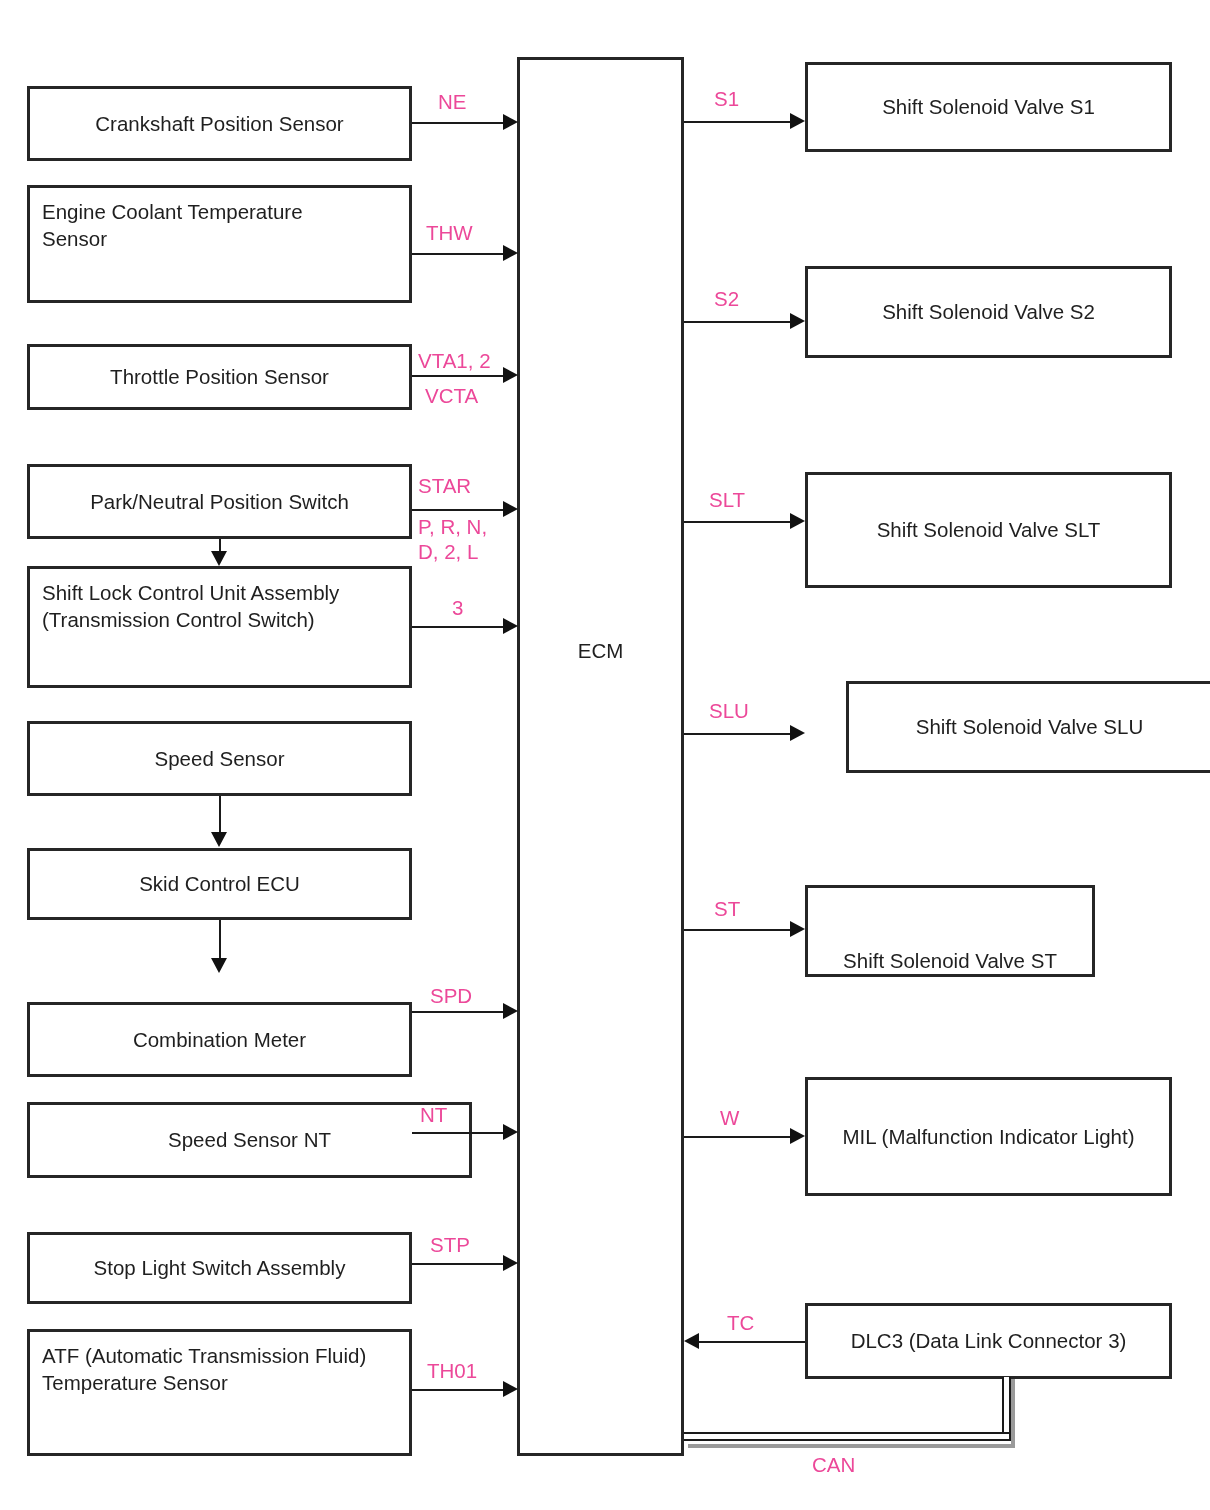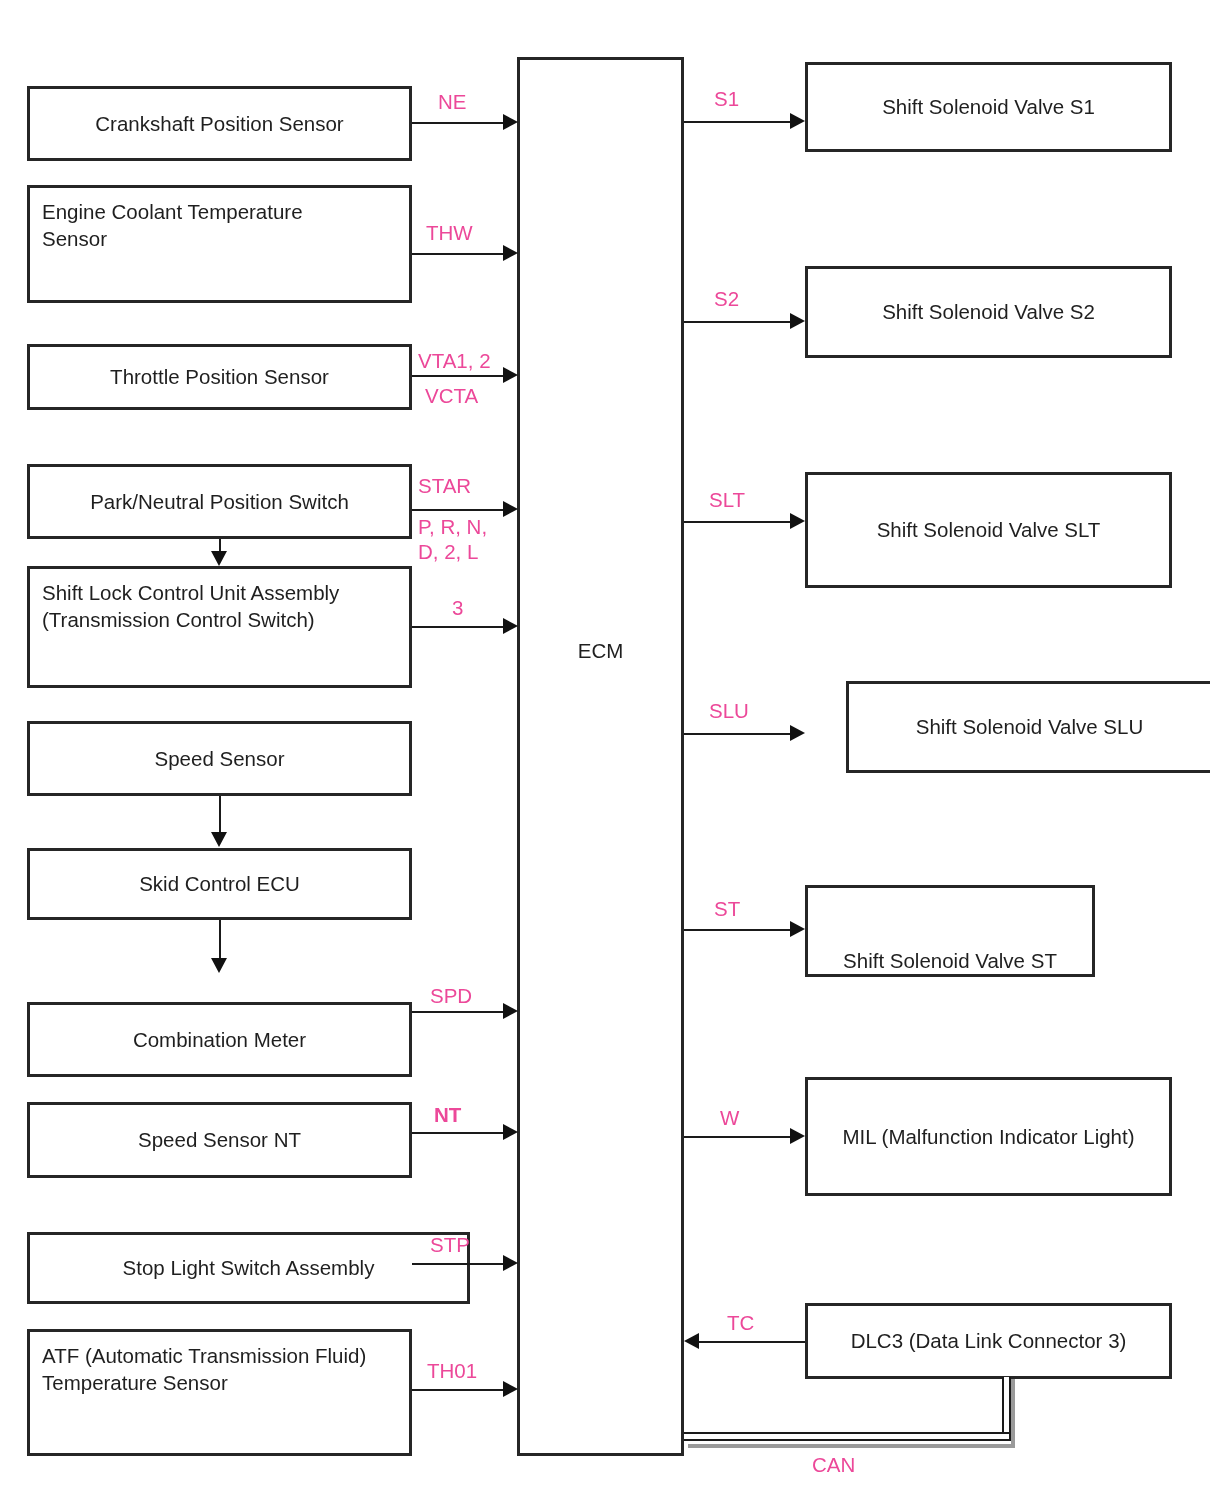--- a/index.html
+++ b/index.html
@@ -148,25 +148,25 @@
   </div>
 
   <div class="node center-text" id="in6" style="left:27px; top:848px; width:385px; height:72px;">
     <span class="node-label">Skid Control ECU</span>
   </div>
 
   <div class="node center-text" id="in7" style="left:27px; top:974px; width:385px; height:75px;margin-top:28px;">
     <span class="node-label">Combination Meter</span>
   </div>
 
-  <div class="node center-text" id="in8" style="left:27px; top:1102px; width:385px; height:76px;">
+  <div class="node center-text" id="in8" style="left:27px; top:1102px; width:445px; height:76px;">
     <span class="node-label">Speed Sensor NT</span>
   </div>
 
-  <div class="node center-text" id="in9" style="left:27px; top:1232px; width:443px; height:72px;">
+  <div class="node center-text" id="in9" style="left:27px; top:1232px; width:385px; height:72px;">
     <span class="node-label">Stop Light Switch Assembly</span>
   </div>
 
   <div class="node left-text top-align" id="in10" style="left:27px; top:1329px; width:385px; height:127px;">
     <span class="node-label">ATF (Automatic Transmission Fluid)
 Temperature Sensor</span>
   </div>
 
   <div class="node" id="ecm" style="left:517px; top:57px; width:167px; height:1399px;">
     <span class="node-label" style="position:absolute; left:0; right:0; top:577px;">ECM</span>
@@ -231,21 +231,21 @@
 
   <div class="vline" style="left:219px; top:920px; height:39px;"></div>
   <div class="arrow-d" style="left:211px; top:958px;"></div>
 
   <div class="hline" style="left:412px; top:1011px; width:92px;"></div>
   <div class="arrow-r" style="left:503px; top:1003px;"></div>
   <div class="sig" style="left:430px; top:983px;">SPD</div>
 
   <div class="hline" style="left:412px; top:1132px; width:92px;"></div>
   <div class="arrow-r" style="left:503px; top:1124px;"></div>
-  <div class="sig" style="left:434px; top:1102px;font-weight:bold;">NT</div>
+  <div class="sig" style="left:420px; top:1102px;">NT</div>
 
   <div class="hline" style="left:412px; top:1263px; width:92px;"></div>
   <div class="arrow-r" style="left:503px; top:1255px;"></div>
   <div class="sig" style="left:430px; top:1232px;">STP</div>
 
   <div class="hline" style="left:412px; top:1389px; width:92px;"></div>
   <div class="arrow-r" style="left:503px; top:1381px;"></div>
   <div class="sig" style="left:427px; top:1358px;">TH01</div>
 
   <div class="hline" style="left:684px; top:121px; width:108px;"></div>

